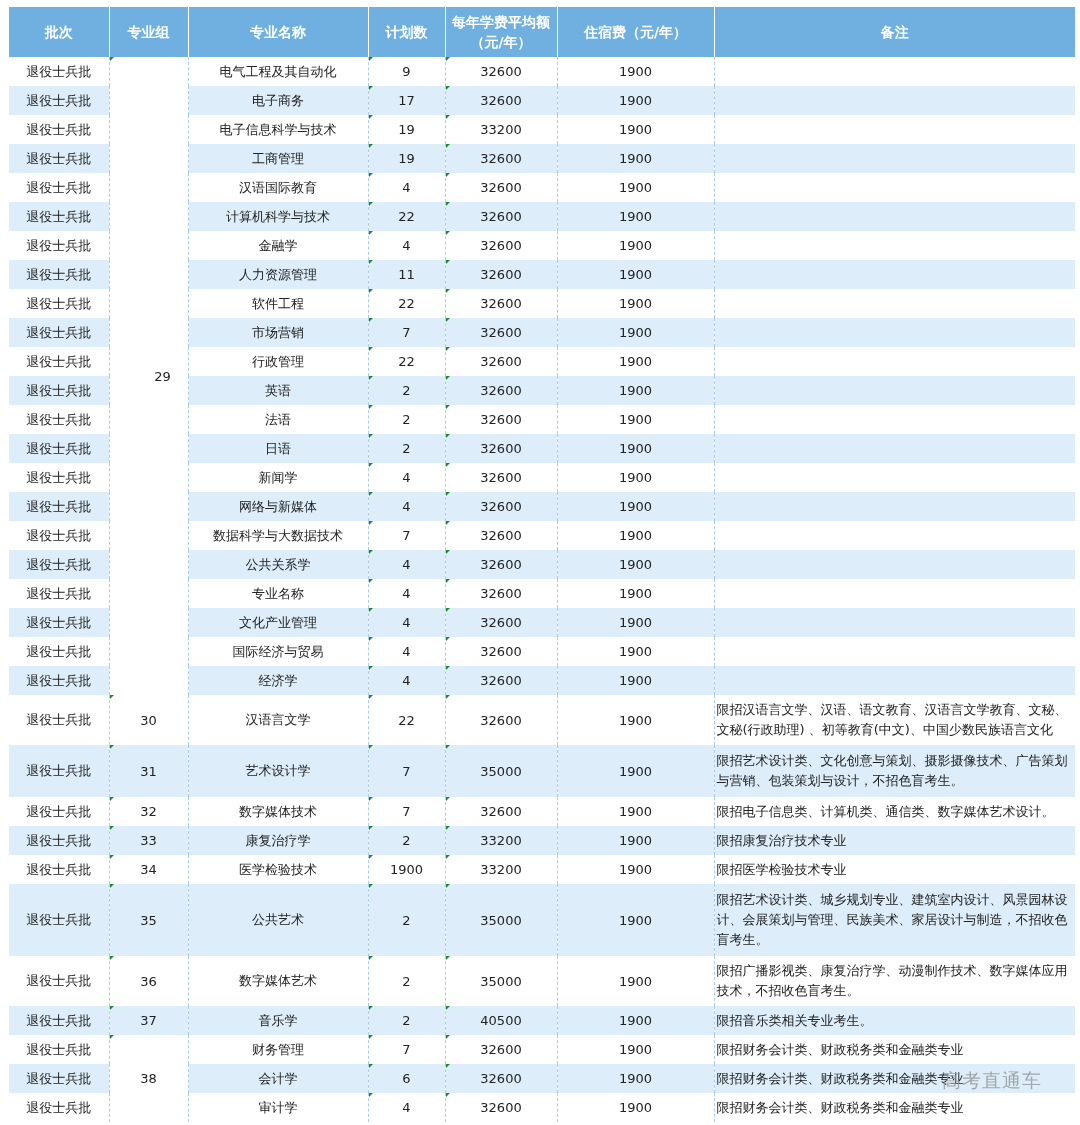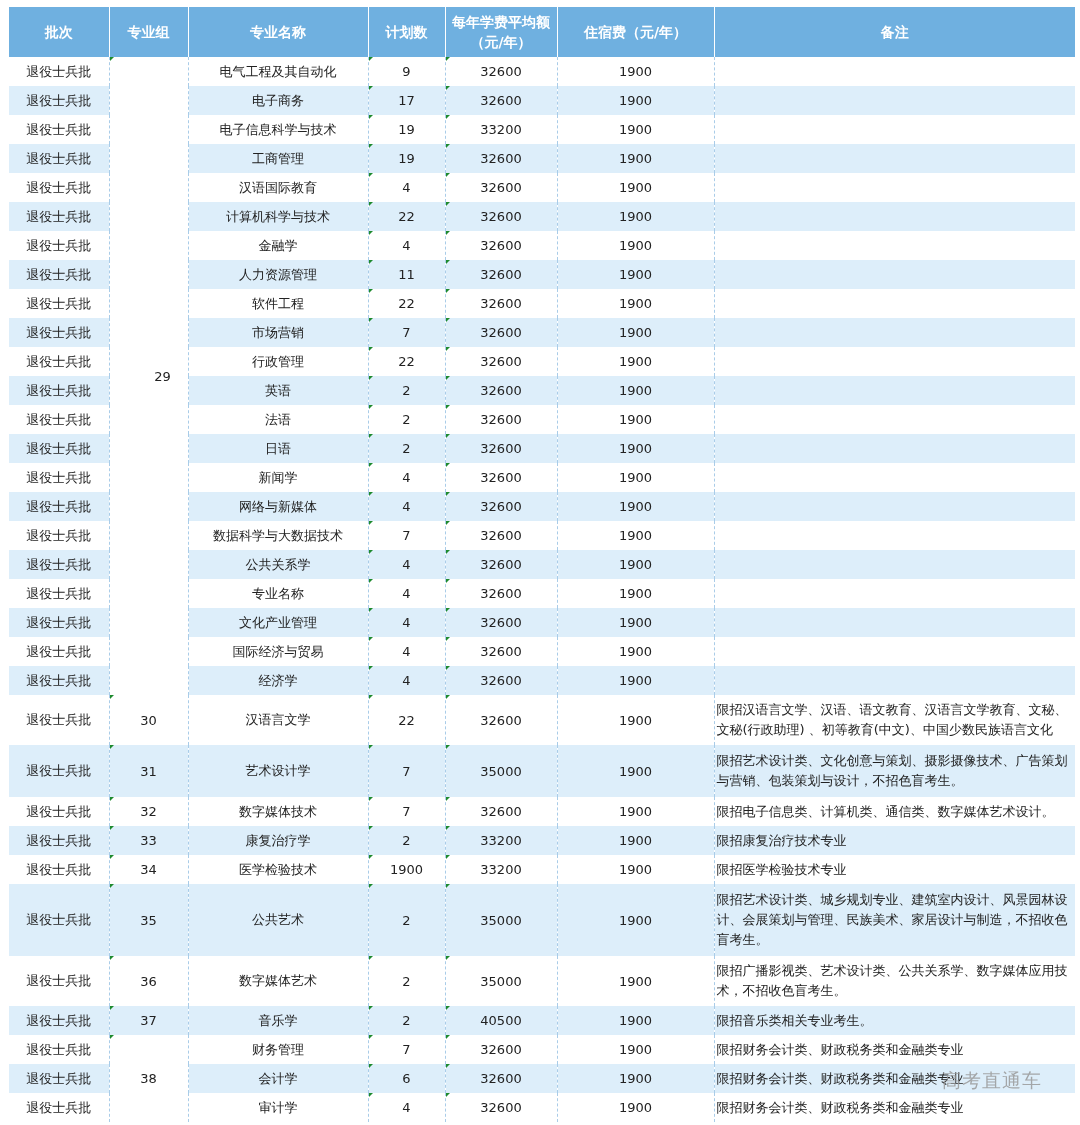--- a/index.html
+++ b/index.html
@@ -279,21 +279,21 @@
         <td>1900</td>
         <td>限招艺术设计类、城乡规划专业、建筑室内设计、风景园林设计、会展策划与管理、民族美术、家居设计与制造，不招收色盲考生。</td>
       </tr>
       <tr class="odd h50">
         <td>退役士兵批</td>
         <td class="tri" rowspan="1">36</td>
         <td>数字媒体艺术</td>
         <td class="tri">2</td>
         <td class="tri">35000</td>
         <td>1900</td>
-        <td>限招广播影视类、艺术设计类、公共关系学、数字媒体应用技术，不招收色盲考生。</td>
+        <td>限招广播影视类、康复治疗学、动漫制作技术、数字媒体应用技术，不招收色盲考生。</td>
       </tr>
       <tr class="even">
         <td>退役士兵批</td>
         <td class="tri" rowspan="1">37</td>
         <td>音乐学</td>
         <td class="tri">2</td>
         <td class="tri">40500</td>
         <td>1900</td>
         <td>限招音乐类相关专业考生。</td>
       </tr>

